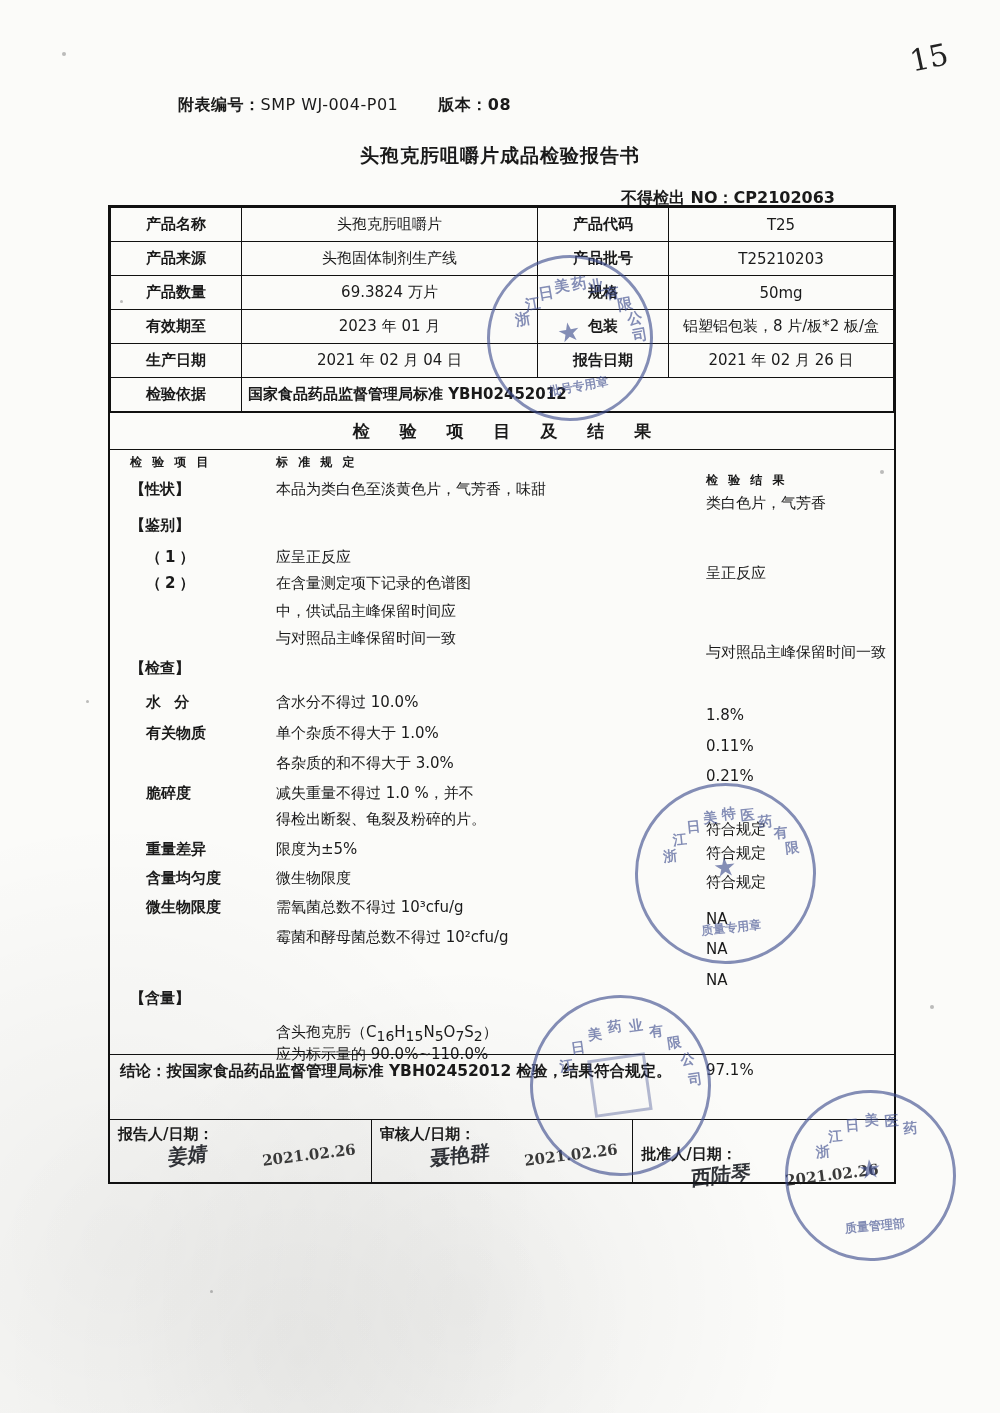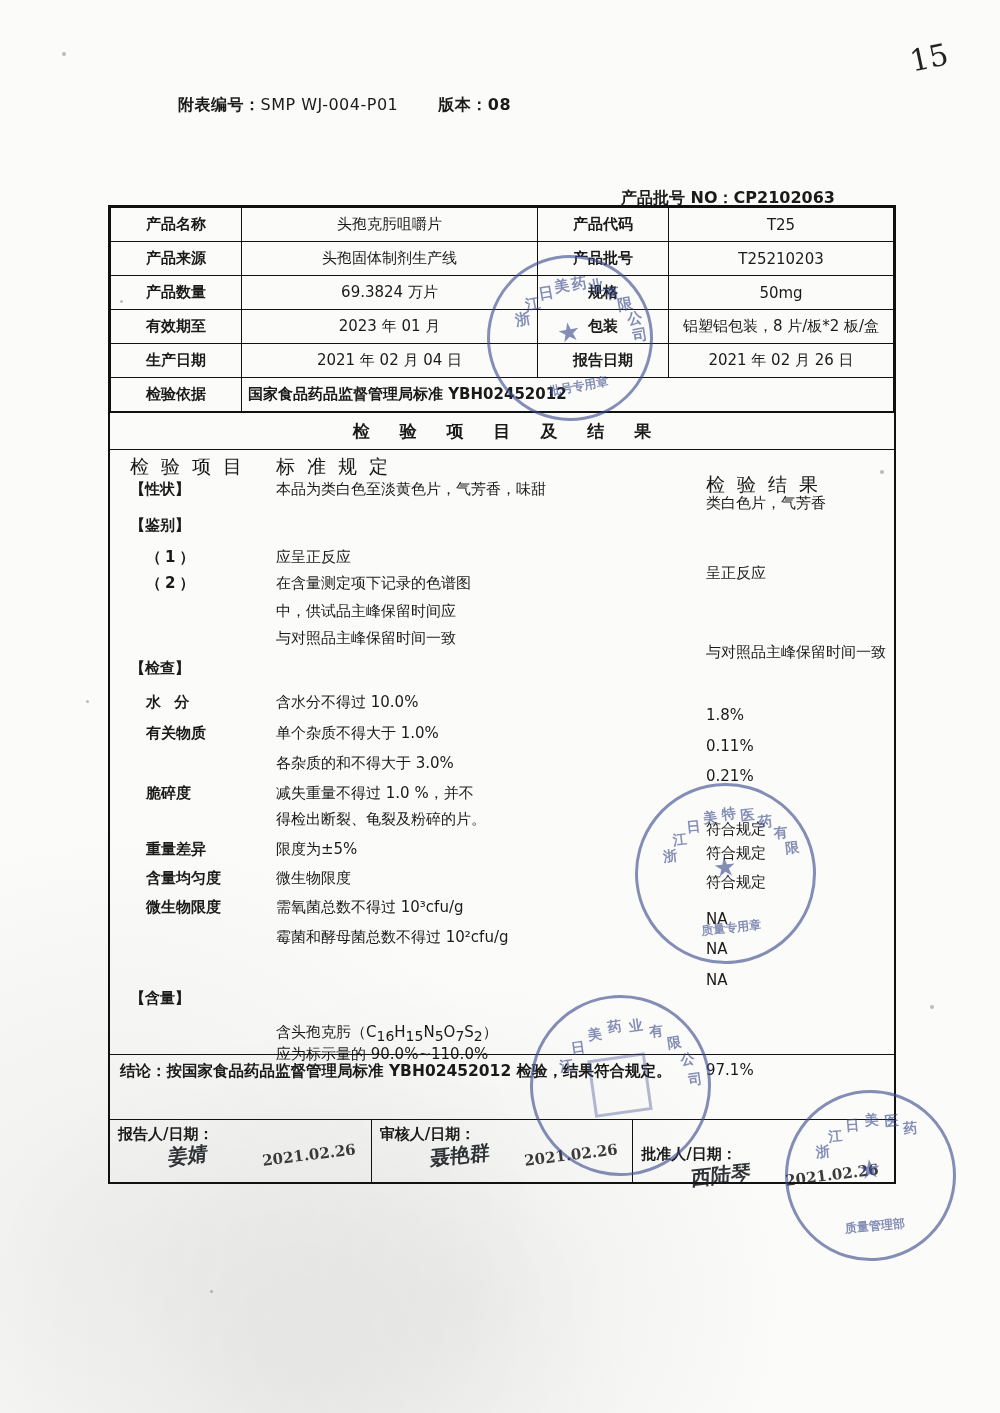--- a/index.html
+++ b/index.html
@@ -110,22 +110,22 @@
   }
   .band {
     border-top: 1px solid #111;
     border-bottom: 1px solid #111;
   }
 
   
   .res-head {
     position: relative;
     height: 30px;
-    font-size: 19px;
-    font-weight: 400;
+    font-size: 12px;
+    font-weight: 700;
     padding-left: 8px;
   }
   .res-head .c1 { position: absolute; left: 20px; top: 4px; letter-spacing: 3px; }
   .res-head .c2 { position: absolute; left: 166px; top: 4px; letter-spacing: 3px; }
   .res-head .c3 { position: absolute; left: 596px; top: 22px; letter-spacing: 3px; }
 
   .rows { position: relative; }
   .row { position: relative; font-size: 15px; }
   .col-a {
     position: absolute;
@@ -254,23 +254,24 @@
   <div class="speck" style="left:120px;top:300px;width:3px;height:3px;"></div>
   <div class="speck" style="left:880px;top:470px;width:4px;height:4px;"></div>
   <div class="speck" style="left:86px;top:700px;width:3px;height:3px;"></div>
   <div class="speck" style="left:930px;top:1005px;width:4px;height:4px;"></div>
   <div class="speck" style="left:210px;top:1290px;width:3px;height:3px;"></div>
 
   <div class="hdr-code">
     <span class="lbl">附表编号：</span><span>SMP WJ-004-P01</span><span class="ver">版本：08</span>
   </div>
 
+  <div class="doc-title">头孢克肟咀嚼片成品检验报告书</div>
 
   <div class="report-no">
-    <span>产品批号 NO：</span><span>CP2102063</span>
+    <span>不得检出 NO：</span><span>CP2102063</span>
   </div>
 
   <div class="hand-mark">15</div>
 
   <div id="frame">
 
     <table class="info">
       <tbody>
         <tr>
           <td class="k">产品名称</td>

